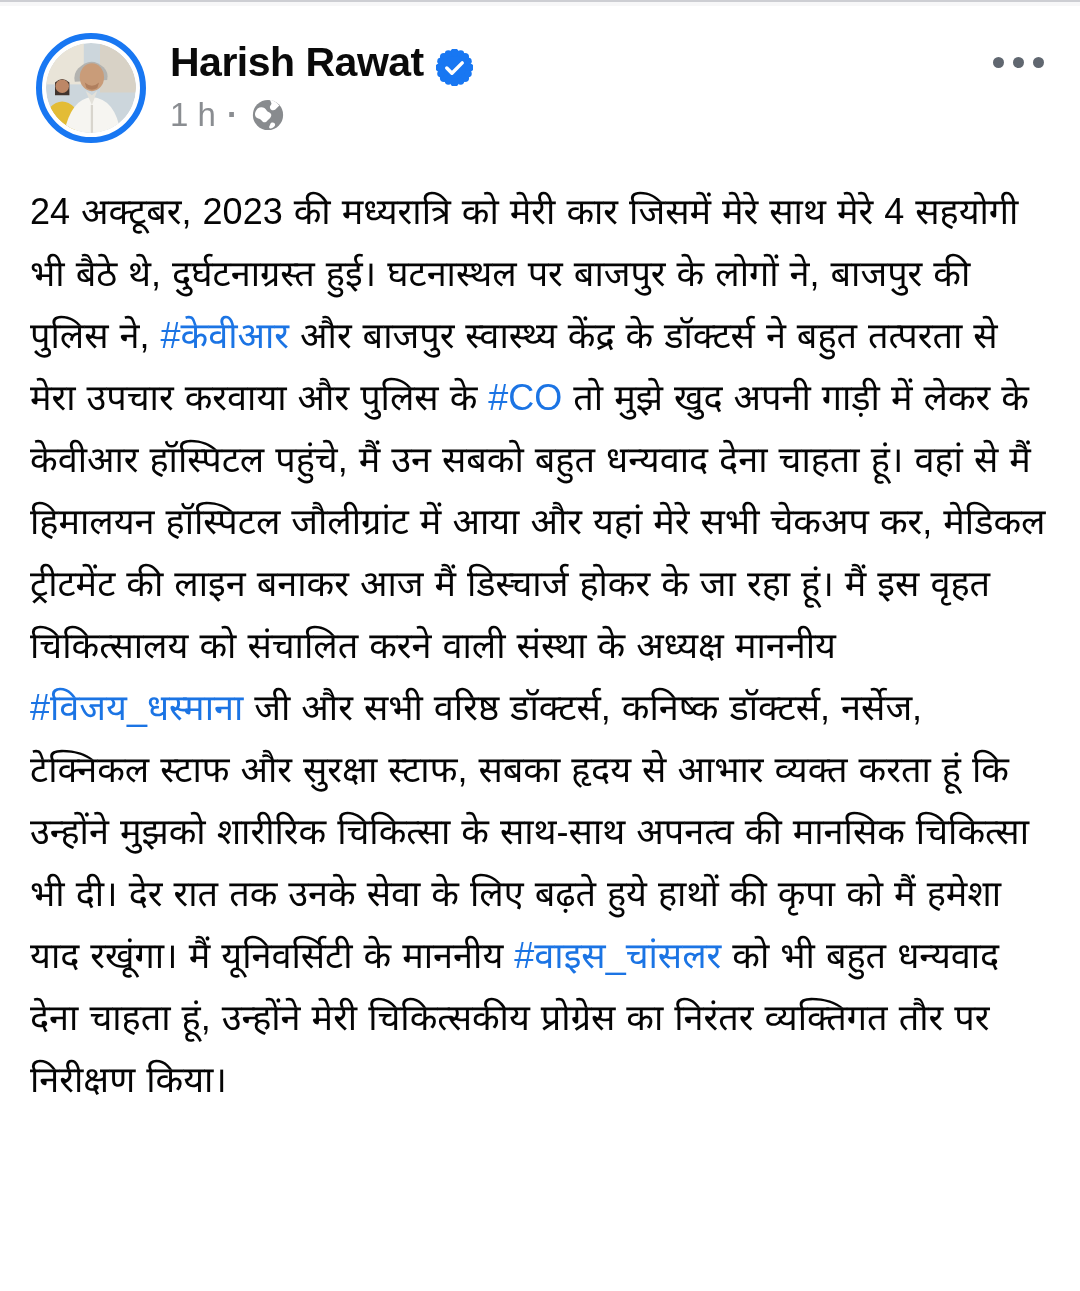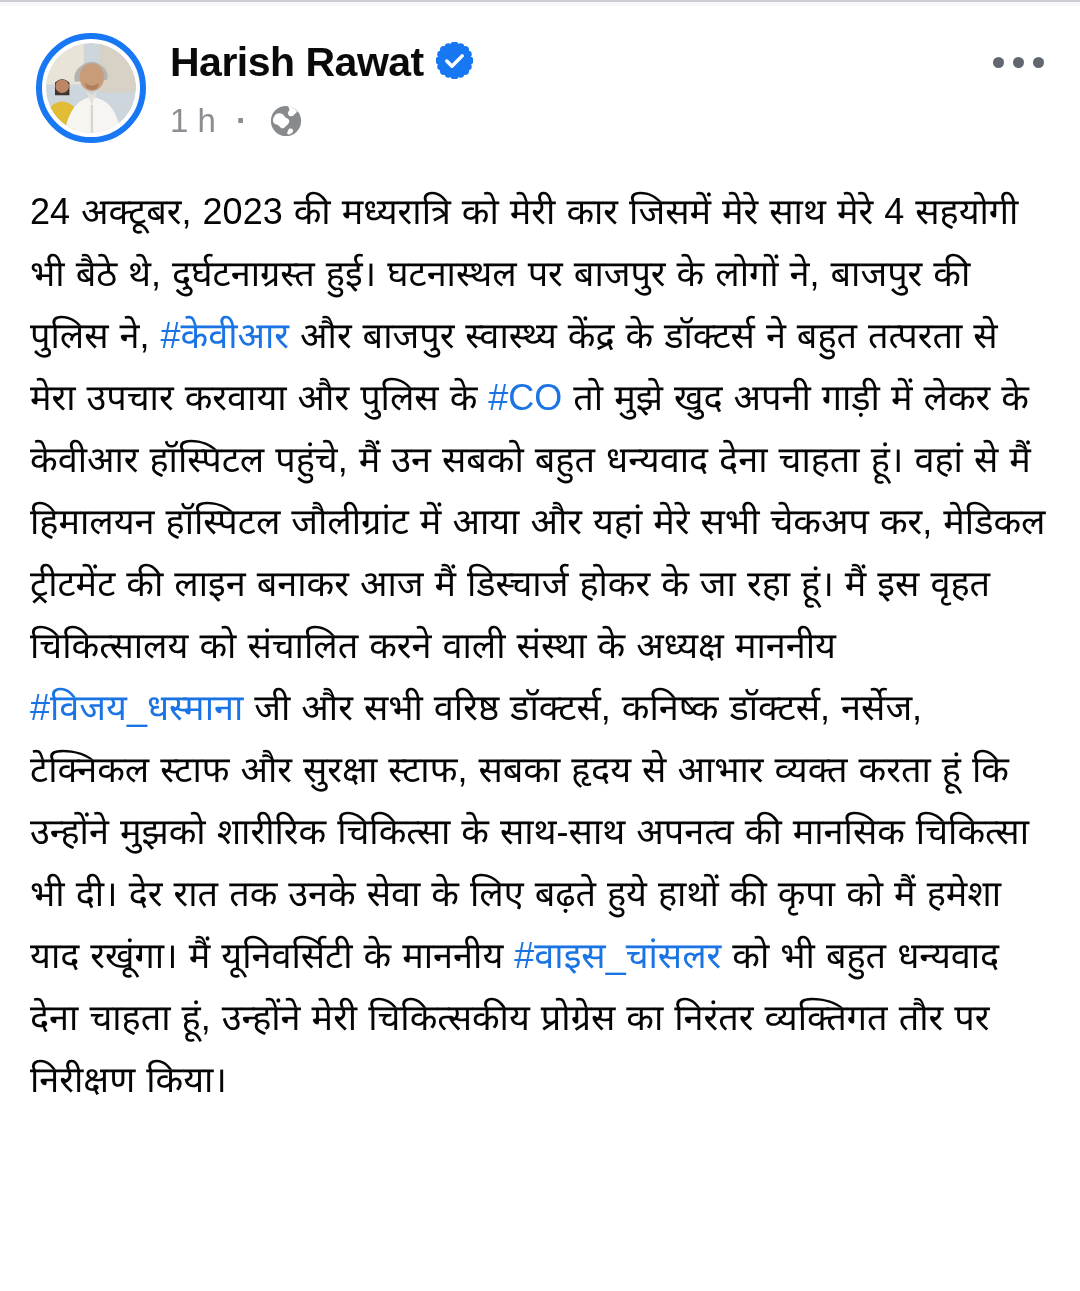--- a/index.html
+++ b/index.html
@@ -33,34 +33,34 @@
     height: 110px;
     border-radius: 50%;
     border: 6px solid #1877f2;
     padding: 4px;
     background: #ffffff;
     flex: 0 0 auto;
     cursor: pointer;
   }
   .avatar svg { display: block; width: 100%; height: 100%; border-radius: 50%; }
   .header-info { margin-left: 24px; padding-top: 6px; }
-  .name-row { display: flex; align-items: flex-start; gap: 12px; }
+  .name-row { display: flex; align-items: flex-end; gap: 12px; }
   .author-name {
     font-size: 41px;
     font-weight: 700;
     color: #0a0a0a;
     letter-spacing: -0.5px;
     cursor: pointer;
   }
   .badge { width: 37px; height: 37px; flex: 0 0 auto; margin-top: 3px; }
   .meta-row {
     display: flex;
     align-items: center;
-    gap: 20px;
-    margin-top: 16px;
+    gap: 11px;
+    margin-top: 10px;
     font-size: 33px;
     color: #8a8d91;
   }
   .meta-dot { font-weight: 700; color: #8a8d91; }
   .globe { width: 34px; height: 34px; margin-left: 2px; }
   .options-button {
     position: absolute;
     top: 45px;
     right: 34px;
     display: flex;

